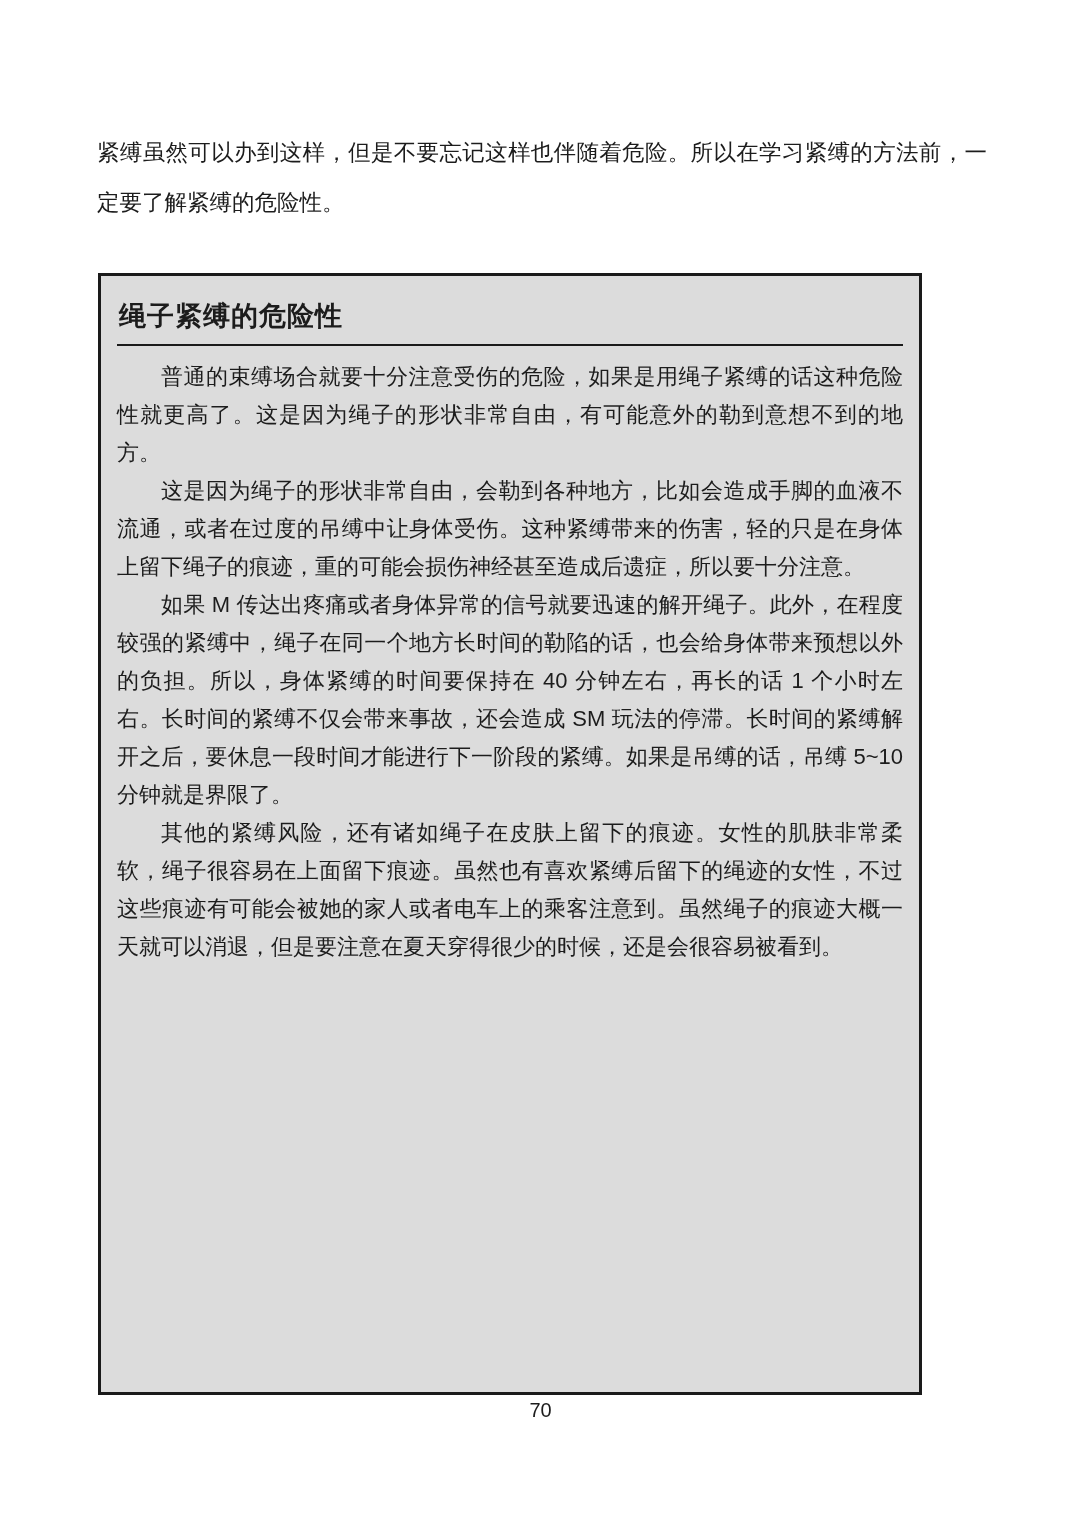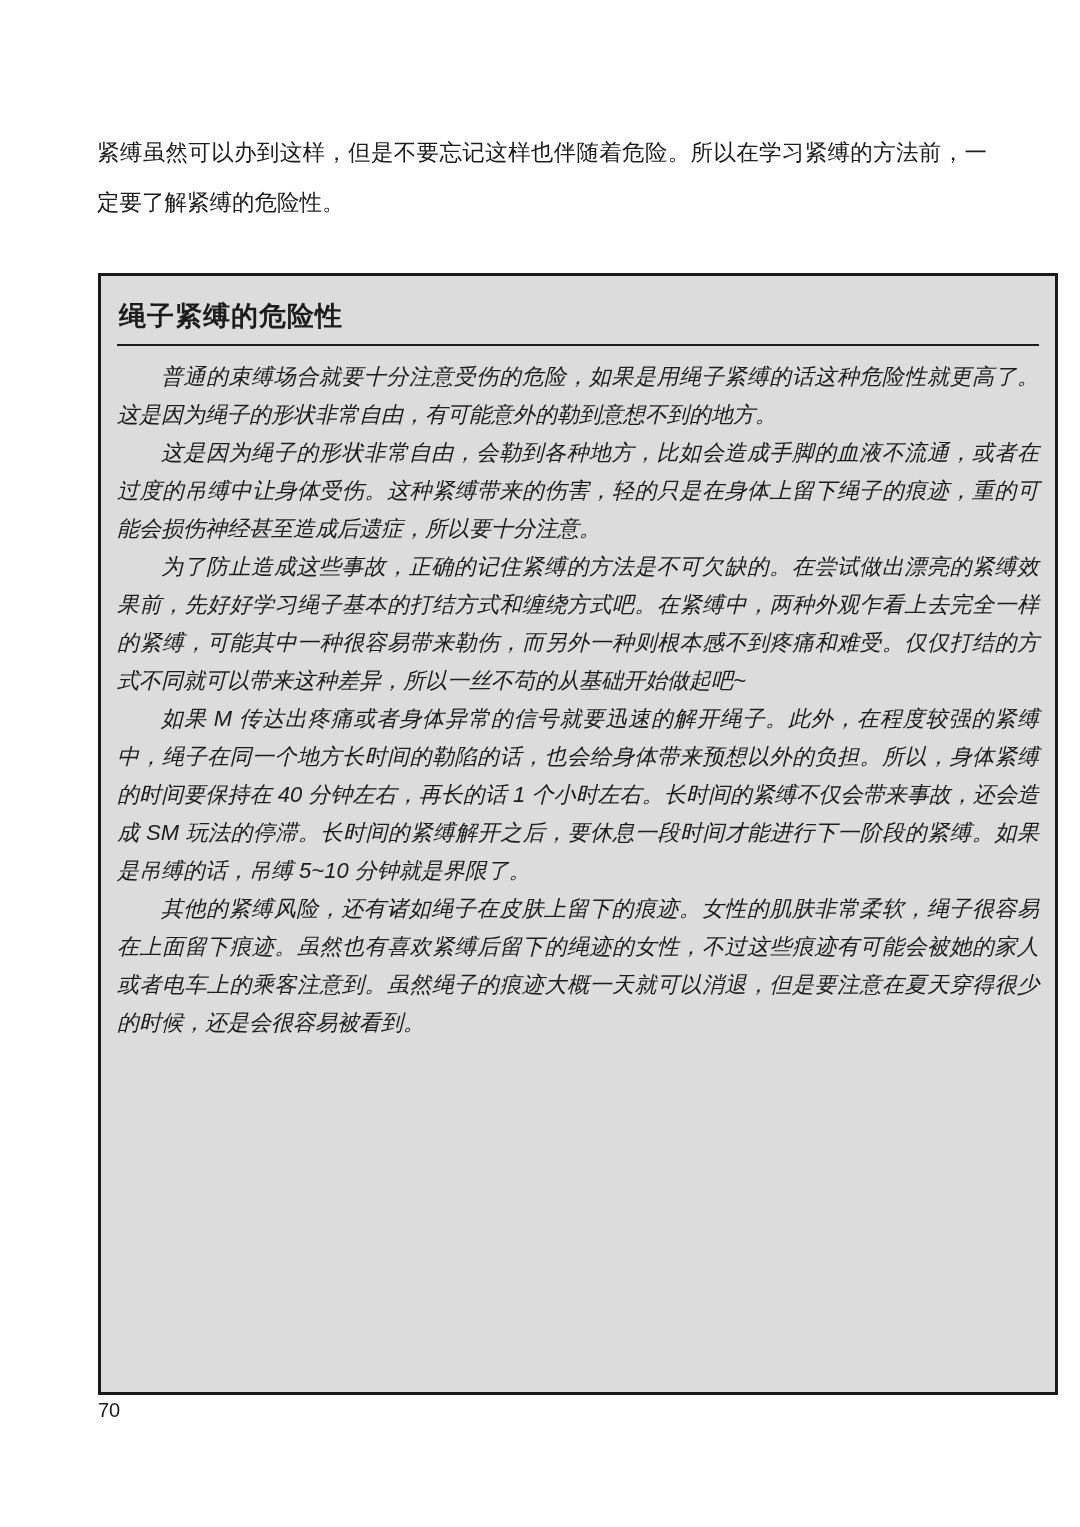--- a/index.html
+++ b/index.html
@@ -35,21 +35,21 @@
     margin: 0;
     font-size: 22.5px;
     line-height: 50px;
     text-align: justify;
     color: var(--text-color);
   }
   .danger-box {
     position: absolute;
     top: 273px;
     left: 98px;
-    width: 960px;
+    width: 824px;
     height: 1122px;
     background: var(--box-bg);
     border: 3px solid var(--border-color);
     padding: 20px 16px 14px 16px;
   }
   .box-title {
     margin: 0;
     padding: 2px 0 10px 2px;
     font-size: 27px;
     font-weight: 700;
@@ -62,46 +62,44 @@
     border-top: 2px solid var(--border-color);
     margin: 0 0 12px 0;
   }
   .box-body p {
     margin: 0;
     font-size: 22px;
     line-height: 38px;
     text-indent: 2em;
     text-align: justify;
     color: var(--text-color);
-    font-style: italic;
   }
   .page-number {
     position: absolute;
     top: 1399px;
     left: 98px;
     width: 885px;
-    text-align: left;
+    text-align: center;
     font-size: 20px;
     color: var(--text-color);
   }
 </style>
 </head>
 <body>
 
 <div class="page">
 
   <p class="intro">紧缚虽然可以办到这样，但是不要忘记这样也伴随着危险。所以在学习紧缚的方法前，一定要了解紧缚的危险性。</p>
 
   <section class="danger-box">
     <h2 class="box-title">绳子紧缚的危险性</h2>
     <hr class="title-rule">
     <div class="box-body">
       <p>普通的束缚场合就要十分注意受伤的危险，如果是用绳子紧缚的话这种危险性就更高了。这是因为绳子的形状非常自由，有可能意外的勒到意想不到的地方。</p>
       <p>这是因为绳子的形状非常自由，会勒到各种地方，比如会造成手脚的血液不流通，或者在过度的吊缚中让身体受伤。这种紧缚带来的伤害，轻的只是在身体上留下绳子的痕迹，重的可能会损伤神经甚至造成后遗症，所以要十分注意。</p>
-      <p>为了防止造成这些事故，正确的记住紧缚的方法是不可欠缺的。在尝试做出漂亮的紧缚效果前，先好好学习绳子基本的打结方式和缠绕方式吧。在紧缚中，两种外观乍看上去完全一样的紧缚，可能其中一种很容易带来勒伤，而另外一种则根本感不到疼痛和难受。仅仅打结的方式不同就可以带来这种差异，所以一丝不苟的从基础开始做起吧~</p>
       <p>如果 M 传达出疼痛或者身体异常的信号就要迅速的解开绳子。此外，在程度较强的紧缚中，绳子在同一个地方长时间的勒陷的话，也会给身体带来预想以外的负担。所以，身体紧缚的时间要保持在 40 分钟左右，再长的话 1 个小时左右。长时间的紧缚不仅会带来事故，还会造成 SM 玩法的停滞。长时间的紧缚解开之后，要休息一段时间才能进行下一阶段的紧缚。如果是吊缚的话，吊缚 5~10 分钟就是界限了。</p>
       <p>其他的紧缚风险，还有诸如绳子在皮肤上留下的痕迹。女性的肌肤非常柔软，绳子很容易在上面留下痕迹。虽然也有喜欢紧缚后留下的绳迹的女性，不过这些痕迹有可能会被她的家人或者电车上的乘客注意到。虽然绳子的痕迹大概一天就可以消退，但是要注意在夏天穿得很少的时候，还是会很容易被看到。</p>
     </div>
   </section>
 
   <div class="page-number">70</div>
 
 </div>
 
 </body></html>

